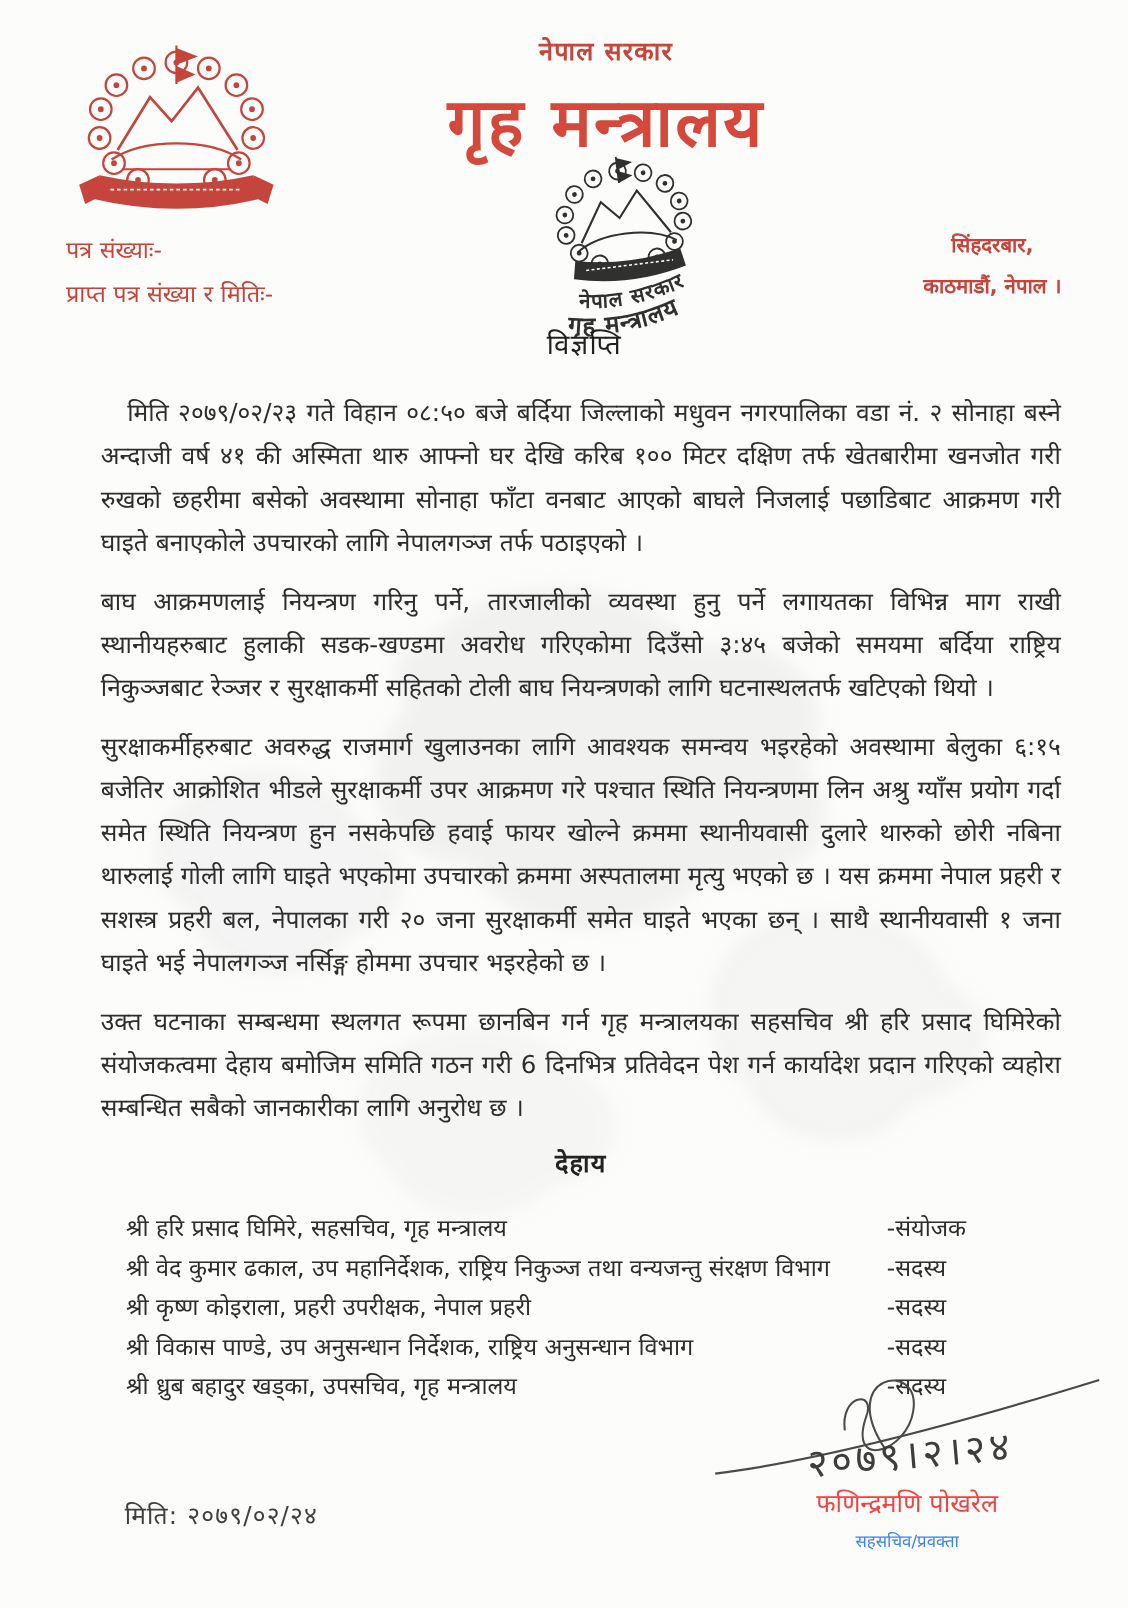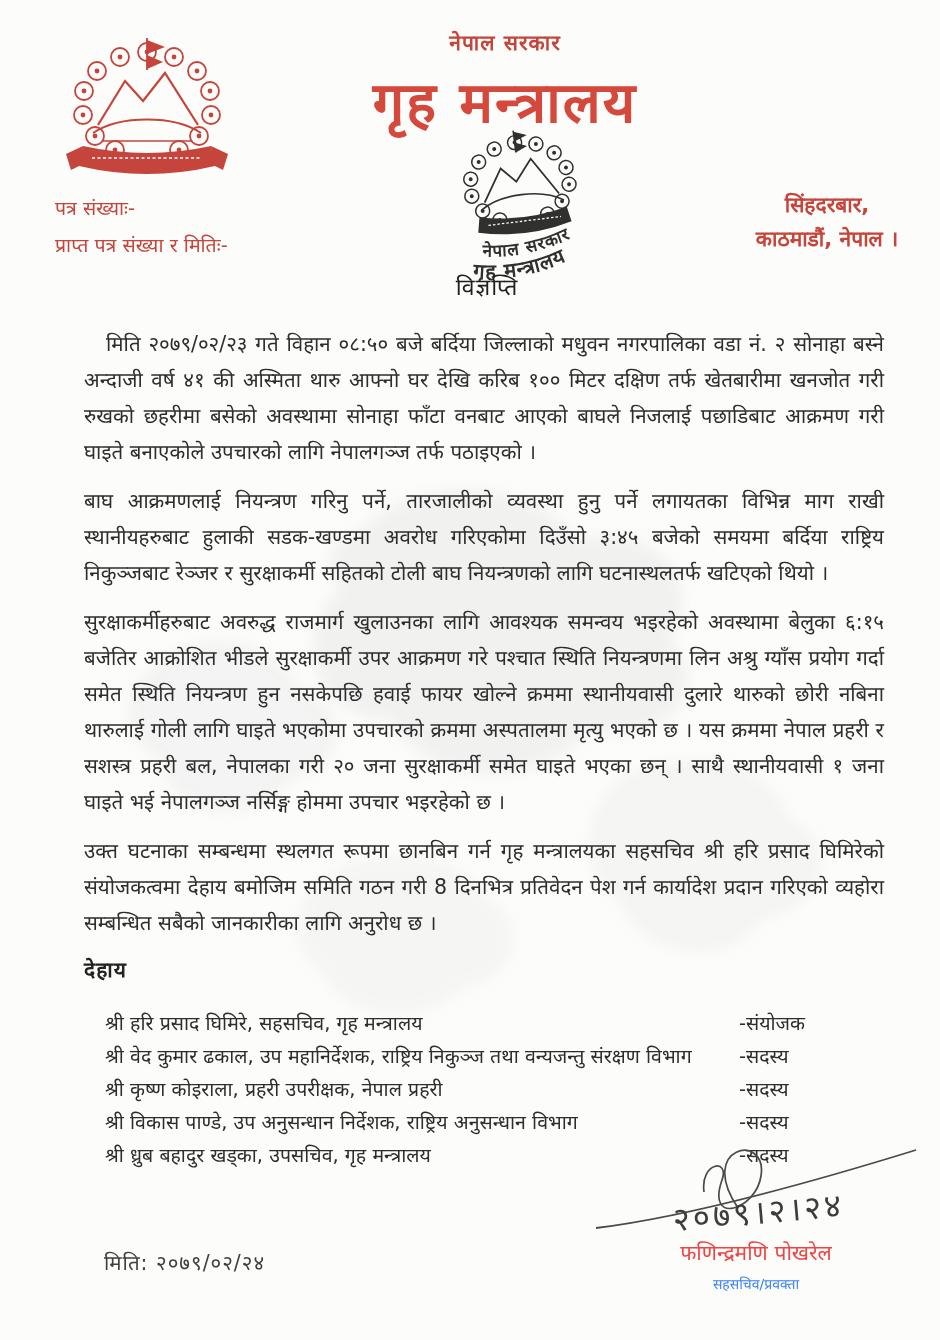--- a/index.html
+++ b/index.html
@@ -27,37 +27,37 @@
   .emblem-left{position:absolute;left:58px;top:28px;}
   .stamp{position:absolute;left:448px;top:126px;transform:rotate(-7deg);}
   .meta-block{
     position:absolute;left:55px;top:190px;color:var(--red);
     font-size:19.5px;font-weight:normal;line-height:37px;white-space:nowrap;
   }
   .meta-row{position:relative;}
   .pen-mark{position:absolute;left:96px;top:16px;}
   .address-block{
     position:absolute;right:28px;top:188px;width:170px;text-align:center;
-    color:var(--red);font-size:21px;font-weight:bold;line-height:34px;
+    color:var(--red);font-size:17px;font-weight:bold;line-height:34px;
   }
   .notice-title{
     position:absolute;top:270px;left:34px;right:0;text-align:center;
     font-size:23px;color:#1f1f1f;letter-spacing:1px;
   }
   
   .watermark{position:absolute;left:60px;top:460px;z-index:0;pointer-events:none;opacity:.55;}
   
   .body-text{
     position:absolute;left:84px;top:326px;width:800px;z-index:1;
     font-size:20.5px;color:var(--ink);
   }
   .para{line-height:36px;text-align:justify;margin-bottom:13px;}
   .para.indent{text-indent:22px;}
   .list-heading{
-    text-align:left;font-size:21px;font-weight:600;color:#222;
+    text-align:center;font-size:21px;font-weight:600;color:#222;
     margin-top:14px;margin-bottom:24px;letter-spacing:1px;
   }
   .committee{margin-left:21px;width:730px;font-size:19.5px;}
   .committee-row{display:flex;line-height:33px;align-items:flex-start;}
   .committee-row .name{flex:1;padding-right:10px;}
   .committee-row .role{width:96px;flex:none;text-align:left;}
   
   .signature-block{position:absolute;left:588px;top:1136px;width:336px;z-index:2;text-align:center;}
   .signer-name{font-size:21px;color:#ef4444;margin-top:-14px;}
   .signer-title{font-size:14px;color:#3b82f6;margin-top:8px;}
@@ -198,21 +198,21 @@
     <div>काठमाडौं, नेपाल ।</div>
   </div>
 
   <div class="notice-title">विज्ञप्ति</div>
 
   <main class="body-text">
     <div id="paragraphs">
         <p class="para indent">मिति २०७९/०२/२३ गते विहान ०८:५० बजे बर्दिया जिल्लाको मधुवन नगरपालिका वडा नं. २ सोनाहा बस्ने अन्दाजी वर्ष ४१ की अस्मिता थारु आफ्नो घर देखि करिब १०० मिटर दक्षिण तर्फ खेतबारीमा खनजोत गरी रुखको छहरीमा बसेको अवस्थामा सोनाहा फाँटा वनबाट आएको बाघले निजलाई पछाडिबाट आक्रमण गरी घाइते बनाएकोले उपचारको लागि नेपालगञ्ज तर्फ पठाइएको ।</p>
         <p class="para">बाघ आक्रमणलाई नियन्त्रण गरिनु पर्ने, तारजालीको व्यवस्था हुनु पर्ने लगायतका विभिन्न माग राखी स्थानीयहरुबाट हुलाकी सडक-खण्डमा अवरोध गरिएकोमा दिउँसो ३:४५ बजेको समयमा बर्दिया राष्ट्रिय निकुञ्जबाट रेञ्जर र सुरक्षाकर्मी सहितको टोली बाघ नियन्त्रणको लागि घटनास्थलतर्फ खटिएको थियो ।</p>
         <p class="para">सुरक्षाकर्मीहरुबाट अवरुद्ध राजमार्ग खुलाउनका लागि आवश्यक समन्वय भइरहेको अवस्थामा बेलुका ६:१५ बजेतिर आक्रोशित भीडले सुरक्षाकर्मी उपर आक्रमण गरे पश्चात स्थिति नियन्त्रणमा लिन अश्रु ग्याँस प्रयोग गर्दा समेत स्थिति नियन्त्रण हुन नसकेपछि हवाई फायर खोल्ने क्रममा स्थानीयवासी दुलारे थारुको छोरी नबिना थारुलाई गोली लागि घाइते भएकोमा उपचारको क्रममा अस्पतालमा मृत्यु भएको छ । यस क्रममा नेपाल प्रहरी र सशस्त्र प्रहरी बल, नेपालका गरी २० जना सुरक्षाकर्मी समेत घाइते भएका छन् । साथै स्थानीयवासी १ जना घाइते भई नेपालगञ्ज नर्सिङ्ग होममा उपचार भइरहेको छ ।</p>
-        <p class="para">उक्त घटनाका सम्बन्धमा स्थलगत रूपमा छानबिन गर्न गृह मन्त्रालयका सहसचिव श्री हरि प्रसाद घिमिरेको संयोजकत्वमा देहाय बमोजिम समिति गठन गरी 8 दिनभित्र प्रतिवेदन पेश गर्न कार्यादेश प्रदान गरिएको व्यहोरा सम्बन्धित सबैको जानकारीका लागि अनुरोध छ ।</p>
+        <p class="para">उक्त घटनाका सम्बन्धमा स्थलगत रूपमा छानबिन गर्न गृह मन्त्रालयका सहसचिव श्री हरि प्रसाद घिमिरेको संयोजकत्वमा देहाय बमोजिम समिति गठन गरी 6 दिनभित्र प्रतिवेदन पेश गर्न कार्यादेश प्रदान गरिएको व्यहोरा सम्बन्धित सबैको जानकारीका लागि अनुरोध छ ।</p>
       </div>
     <div class="list-heading">देहाय</div>
     <div id="committee" class="committee">
         <div class="committee-row">
           <span class="name">श्री हरि प्रसाद घिमिरे, सहसचिव, गृह मन्त्रालय</span>
           <span class="role">-संयोजक</span>
         </div>
         <div class="committee-row">
           <span class="name">श्री वेद कुमार ढकाल, उप महानिर्देशक, राष्ट्रिय निकुञ्ज तथा वन्यजन्तु संरक्षण विभाग</span>
           <span class="role">-सदस्य</span>

